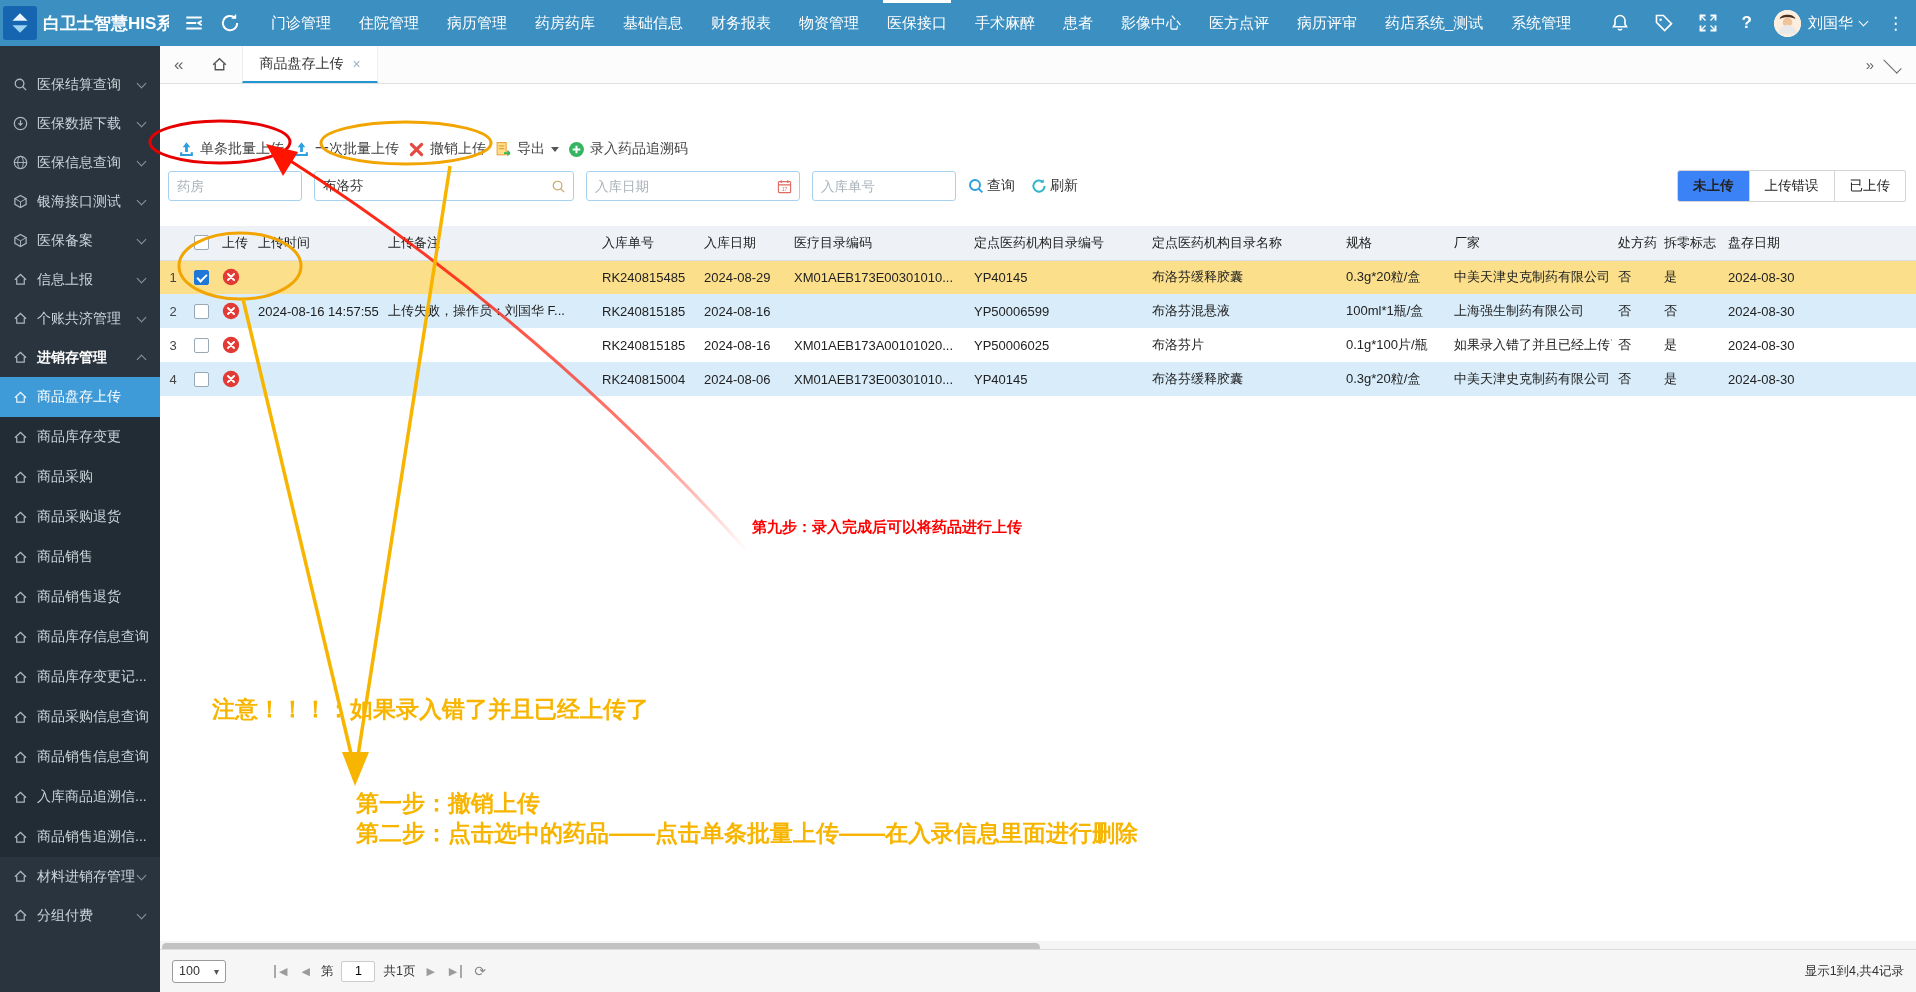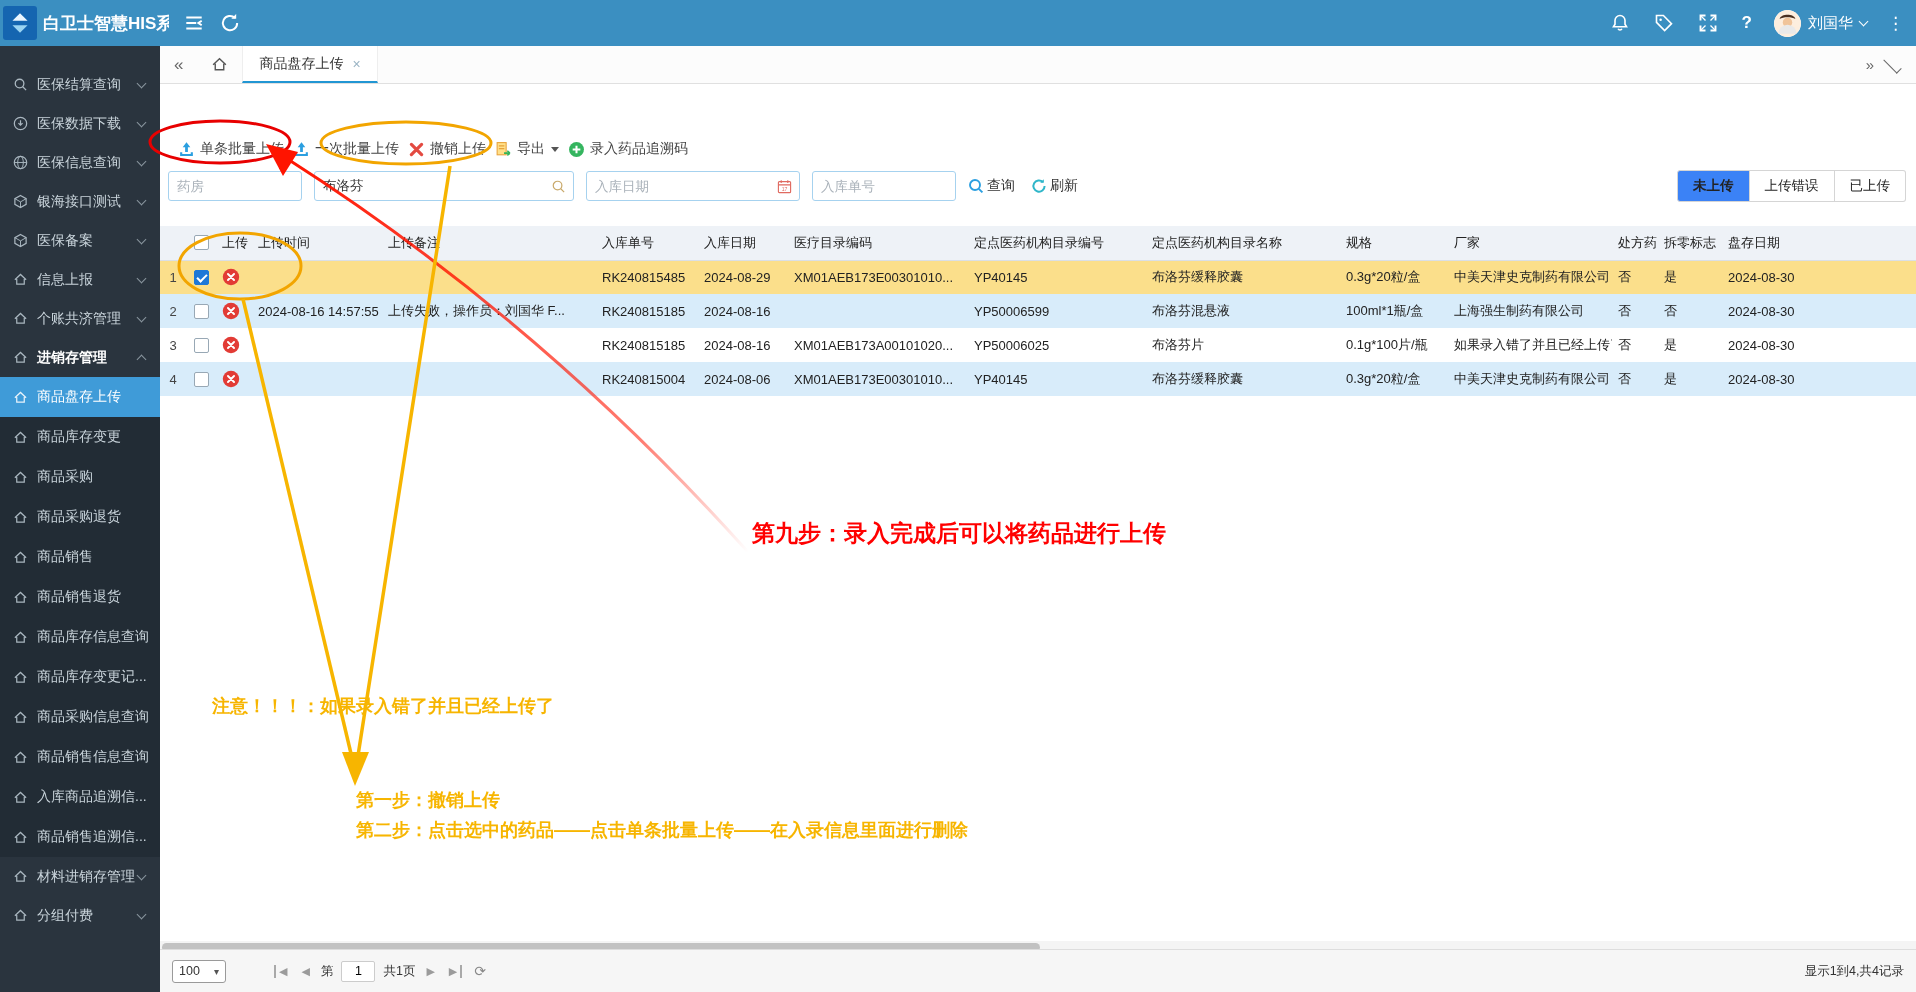--- a/index.html
+++ b/index.html
@@ -120,22 +120,22 @@
   .pager .pico { font-size:11px; padding:0 7px; cursor:pointer; }
   .pager .plabel { color:#333; margin:0 4px; }
   .pageno { width:34px; height:21px; border:1px solid #ccc; border-radius:2px; text-align:center;
     font-size:12.5px; margin:0 4px; font-family:inherit; }
   .preload { font-size:14px; color:#888; margin-left:12px; cursor:pointer; }
   .rec-summary { margin-left:auto; color:#333; }
 
   
   .overlay { position:absolute; inset:0; z-index:40; pointer-events:none; }
   .ann { position:absolute; z-index:41; font-weight:bold; white-space:nowrap; pointer-events:none; }
-  .ann.red { color:#ff0000; font-size:23px; }
-  .ann.orange { color:#f7b500; font-size:18px; }
+  .ann.red { color:#ff0000; font-size:15px; }
+  .ann.orange { color:#f7b500; font-size:23px; }
 </style>
 </head>
 <body>
 
 <div class="navbar">
   <div class="logo">
     <svg viewBox="0 0 24 24" width="26" height="26">
         <path d="M12 3l7 7H5Z" fill="#eaf6ff"></path>
         <path d="M12 21l-7-7h14Z" fill="#9bd4f2"></path>
       </svg>
@@ -145,20 +145,37 @@
     <svg viewBox="0 0 20 20">
         <path d="M3 5h14M3 10h9M3 15h14M17 8l-3 2 3 2" stroke="#fff" stroke-width="1.8" fill="none"></path>
       </svg>
   </span>
   <span class="nav-tool">
     <svg viewBox="0 0 20 20">
         <path d="M16.5 10a6.5 6.5 0 1 1-2-4.6" fill="none" stroke="#fff" stroke-width="1.8"></path>
         <path d="M15.6 1.8v4.4h-4.4Z" fill="#fff"></path>
       </svg>
   </span>
+  <nav class="nav-menu">
+      <div class="nav-item">门诊管理</div>
+      <div class="nav-item">住院管理</div>
+      <div class="nav-item">病历管理</div>
+      <div class="nav-item">药房药库</div>
+      <div class="nav-item">基础信息</div>
+      <div class="nav-item">财务报表</div>
+      <div class="nav-item">物资管理</div>
+      <div class="nav-item active">医保接口</div>
+      <div class="nav-item">手术麻醉</div>
+      <div class="nav-item">患者</div>
+      <div class="nav-item">影像中心</div>
+      <div class="nav-item">医方点评</div>
+      <div class="nav-item">病历评审</div>
+      <div class="nav-item">药店系统_测试</div>
+      <div class="nav-item">系统管理</div>
+    </nav>
   <div class="nav-right">
     <span class="nav-ico">
       <svg viewBox="0 0 16 16">
           <path d="M8 2a4 4 0 0 0-4 4v3l-1.2 2h10.4L12 9V6a4 4 0 0 0-4-4Z" fill="none" stroke="#fff" stroke-width="1.3"></path>
           <path d="M6.5 12.6a1.6 1.6 0 0 0 3 0" fill="none" stroke="#fff" stroke-width="1.3"></path>
         </svg>
     </span>
     <span class="nav-ico">
       <svg viewBox="0 0 16 16">
           <path d="M2 2h5.5L14 8.5 8.5 14 2 7.5Z" fill="none" stroke="#fff" stroke-width="1.3"></path>

